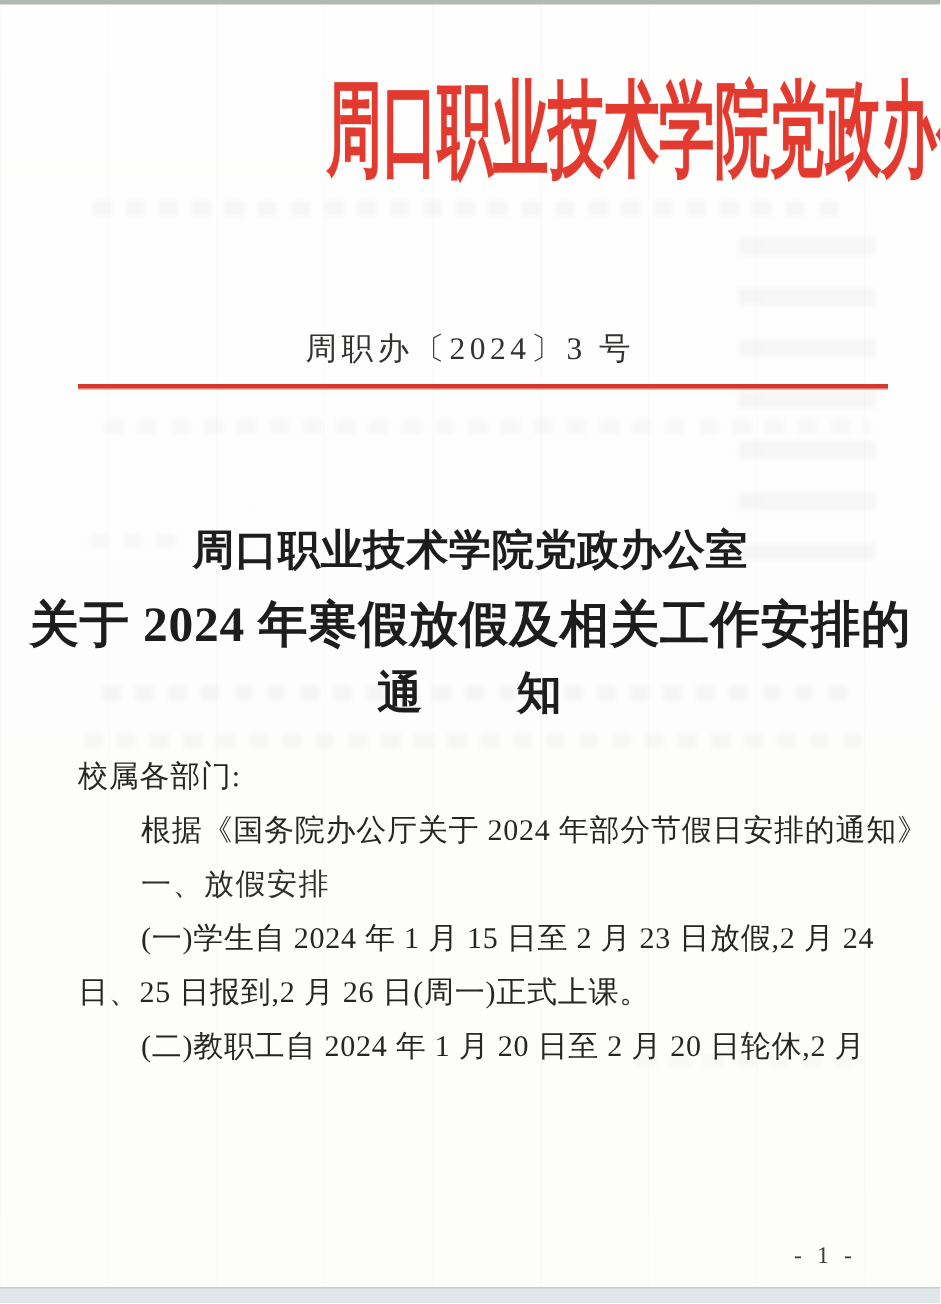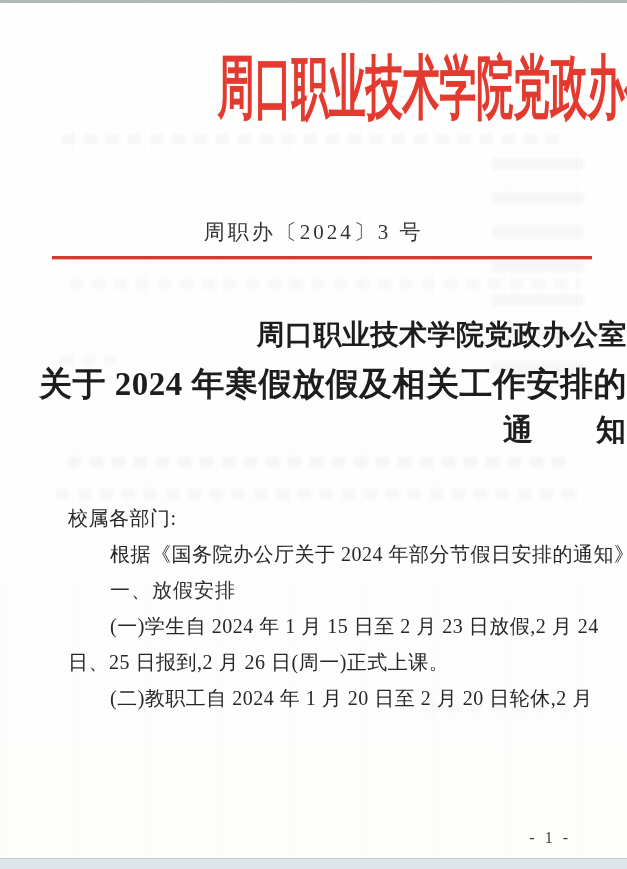--- a/index.html
+++ b/index.html
@@ -63,32 +63,33 @@
     position: absolute;
     top: 256px; left: 52px;
     width: 540px; height: 3px;
     background: var(--divider-red, #d5392c);
     box-shadow: 0 1px 0 rgba(213,57,44,0.35);
   }
   
   .doc-title-1, .doc-title-2, .doc-title-3 {
     position: absolute;
     left: 0; right: 0;
-    text-align: right;
+    text-align: center;
     font-weight: 700;
     color: #1d1d1d;
     white-space: nowrap;
+    margin-top: 32px;
   }
   .doc-title-1 { top: 316px; font-size: 28px; letter-spacing: 0.5px; }
   .doc-title-2 { top: 362px; font-size: 33px; letter-spacing: 0.5px; }
   .doc-title-3 { top: 410px; font-size: 30px; letter-spacing: 1px; }
   
   .doc-body {
     position: absolute;
-    top: 500px; left: 68px;
+    top: 500px; left: 52px;
     width: 545px;
     font-size: 20px;
     line-height: 36px;
     color: #262624;
     letter-spacing: 0.5px;
   }
   .body-line { white-space: nowrap; }
   .indent { padding-left: 42px; }
   .section-heading {
     font-family: "Liberation Sans", "DejaVu Sans", sans-serif;

